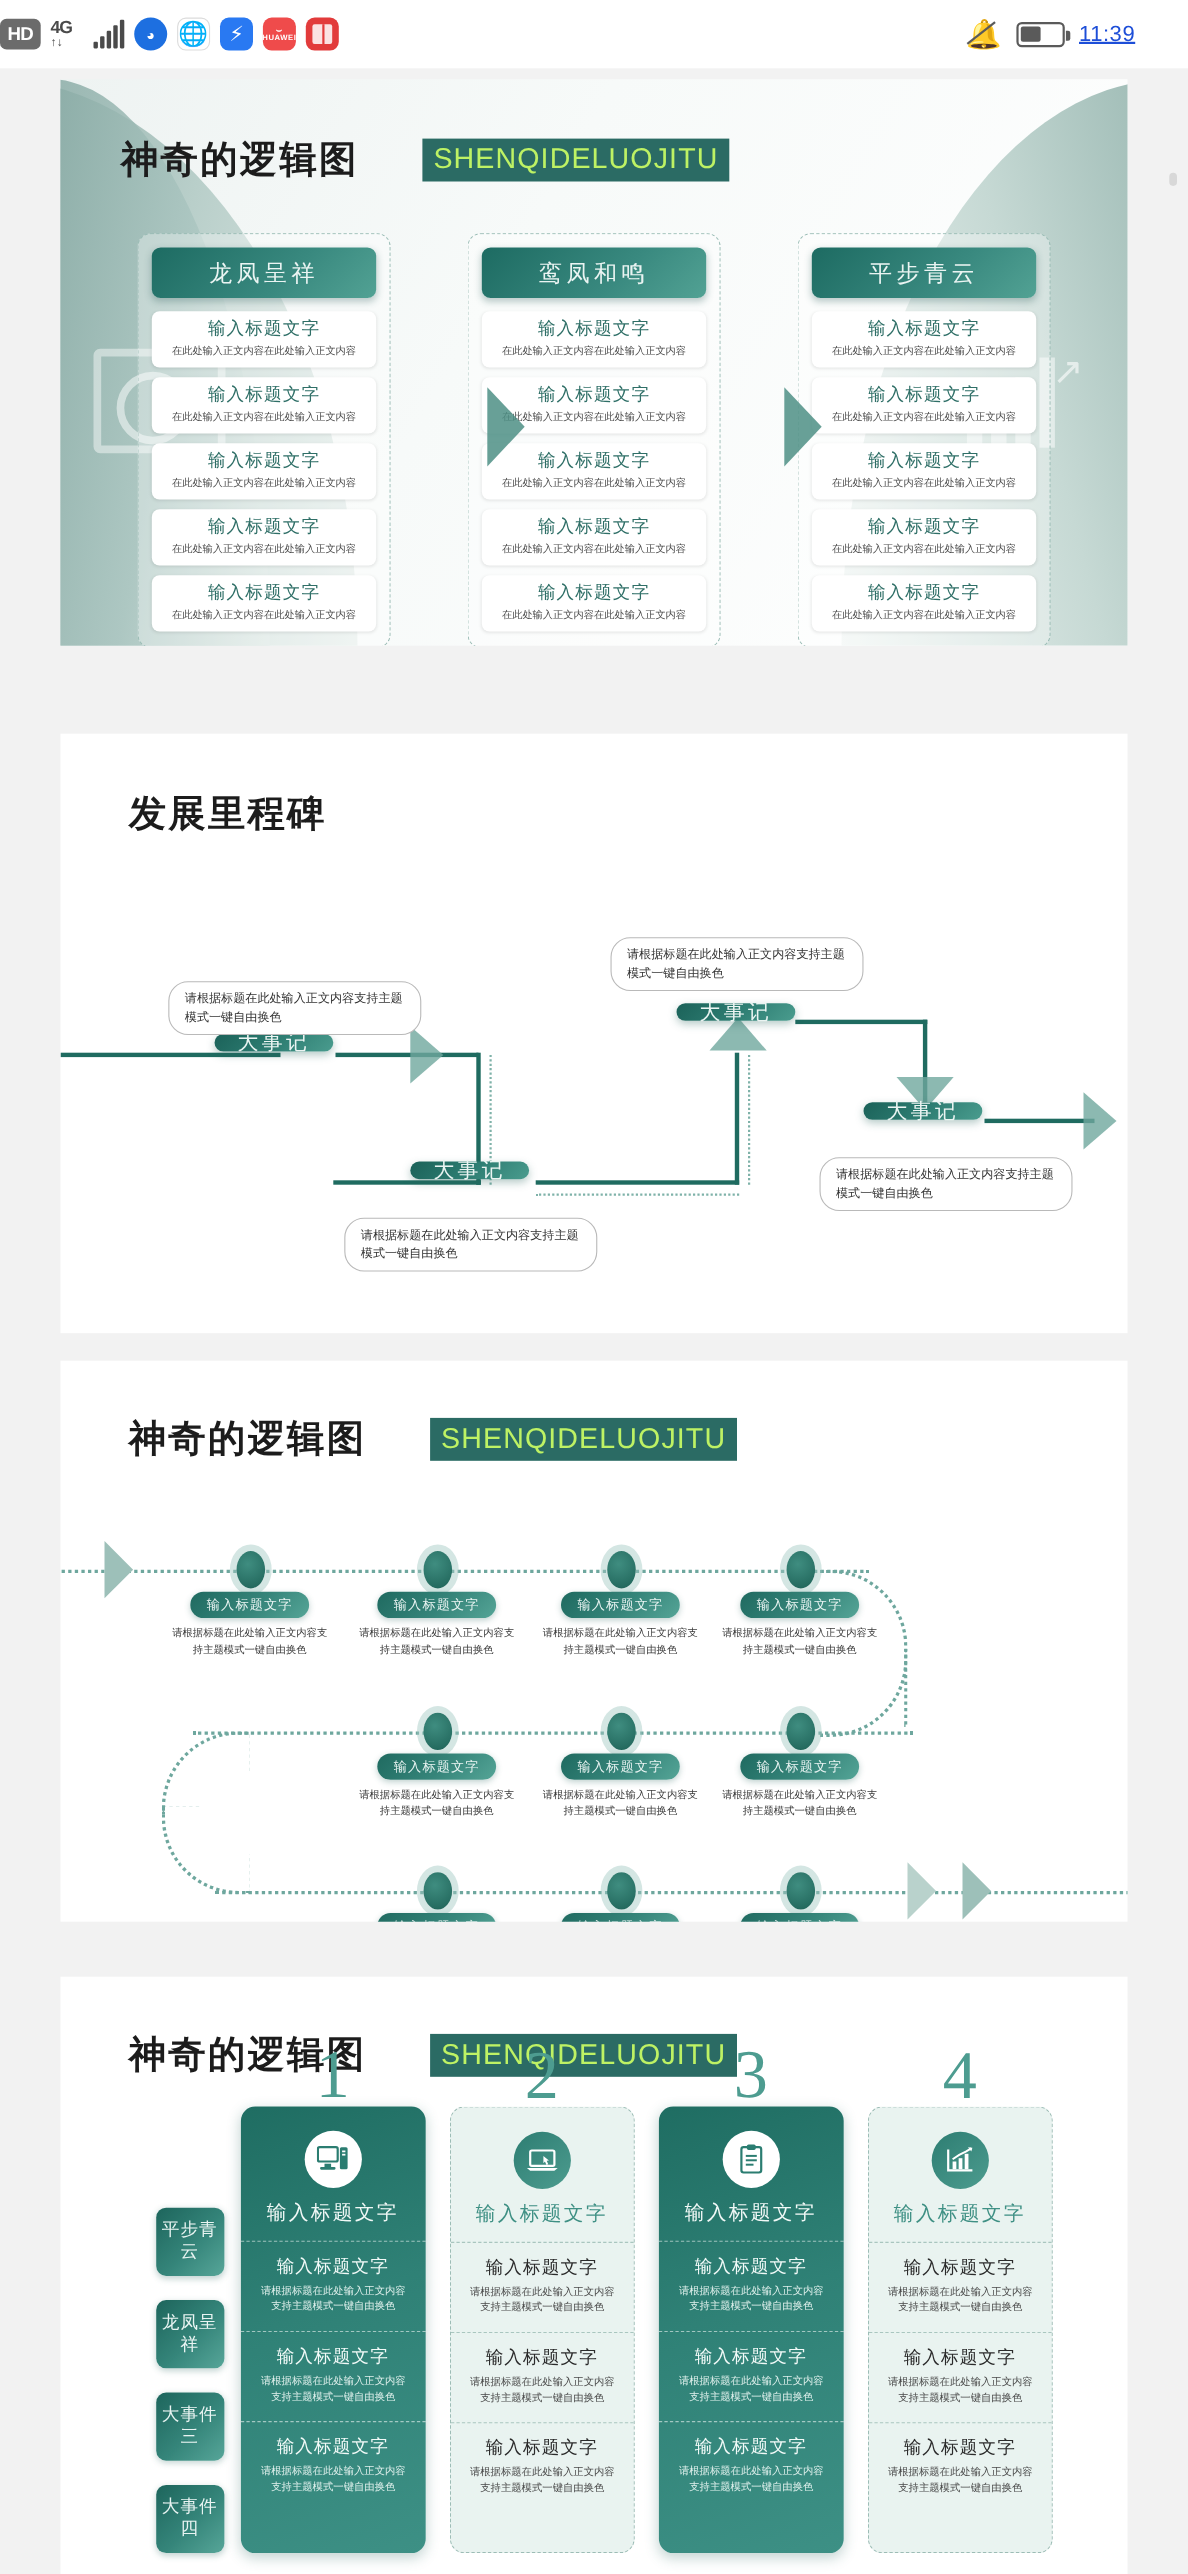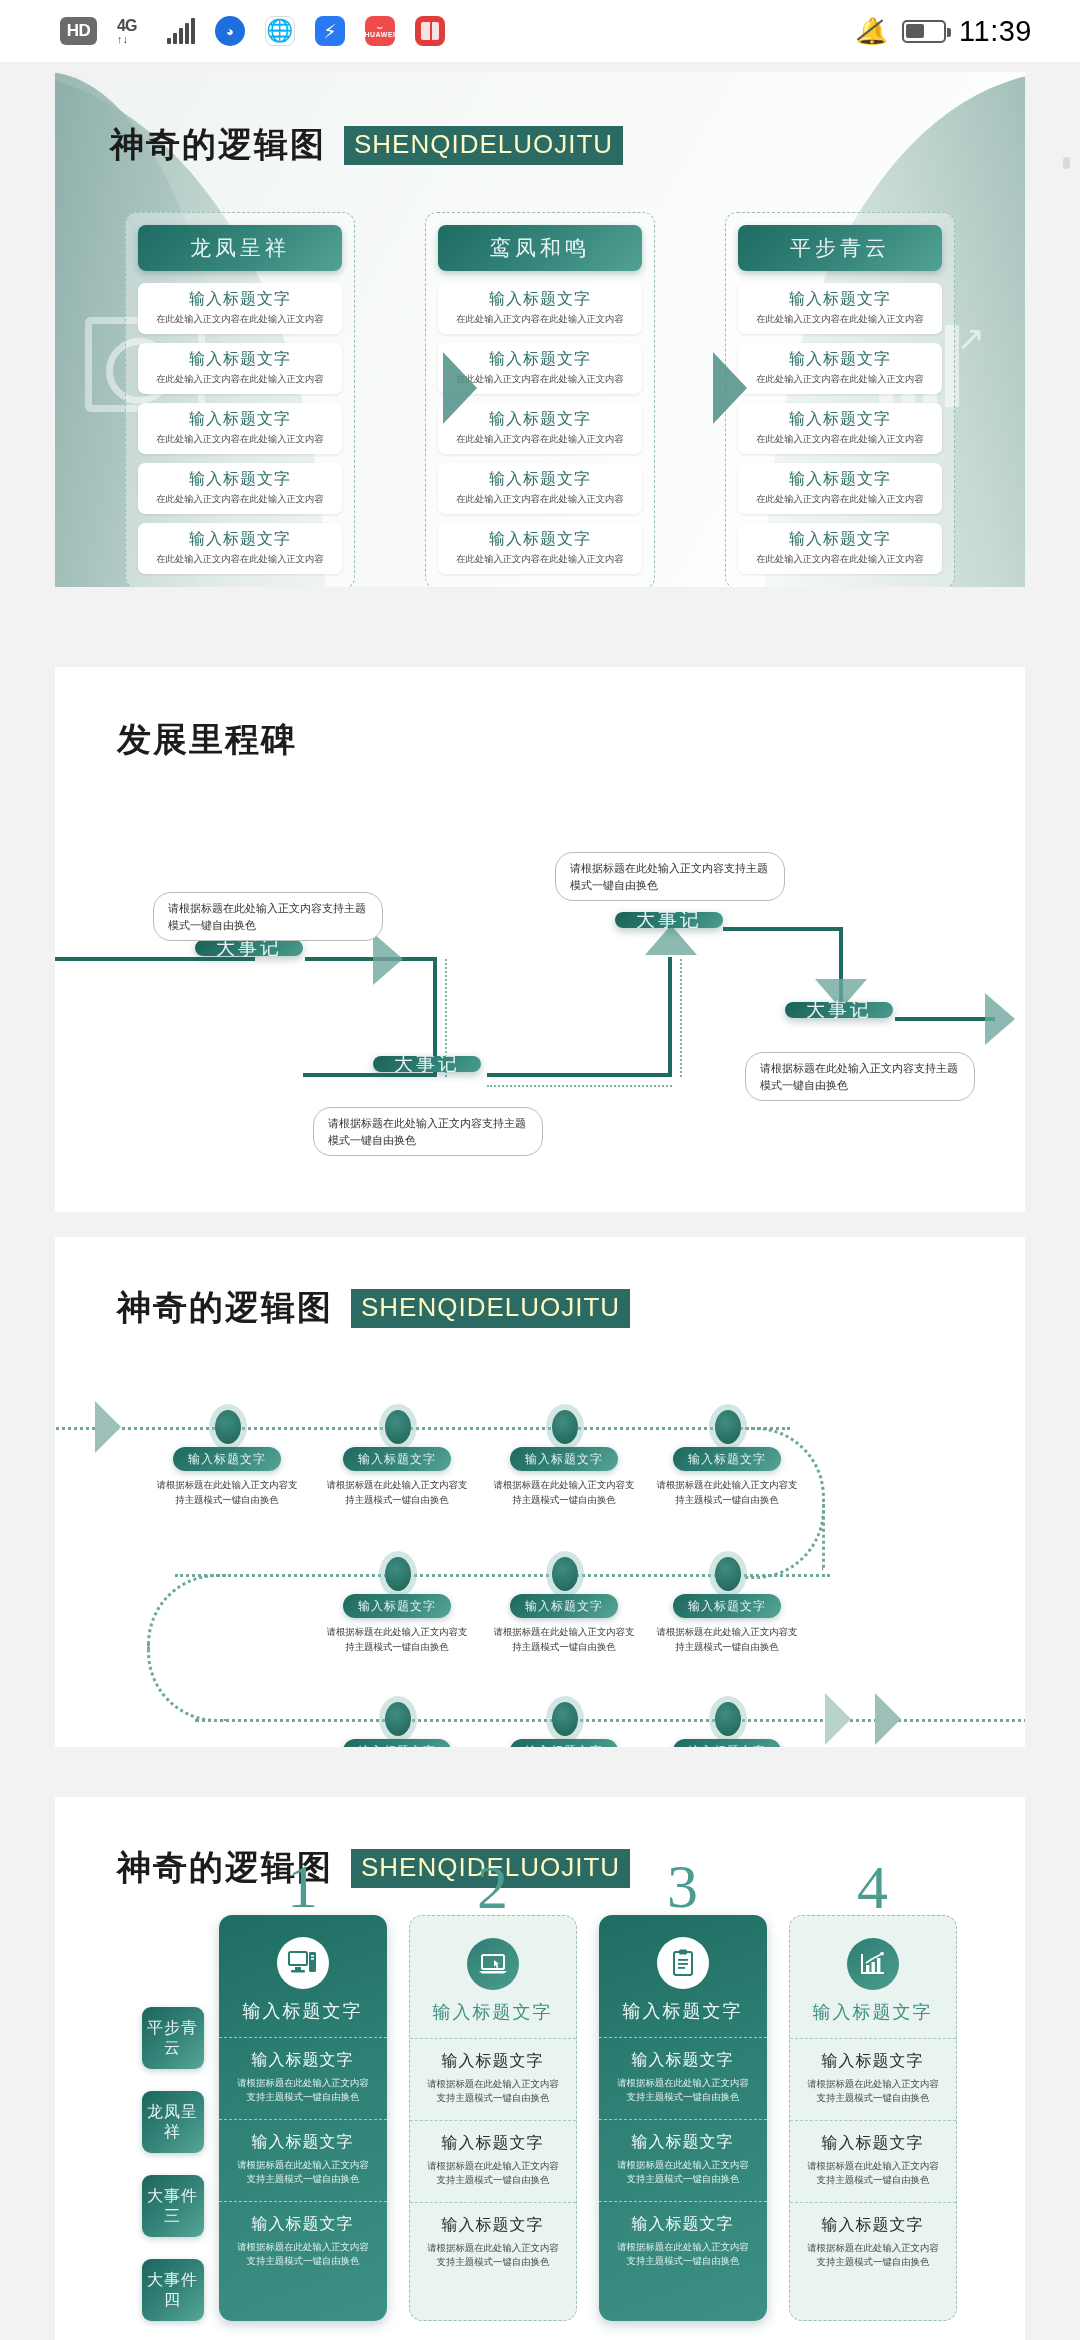--- a/index.html
+++ b/index.html
@@ -9,21 +9,21 @@
     background:#f0f0f0;
     overflow:hidden;
   }
   .phone { position:relative; width:1080px; height:2340px; background:#ffffff; }
 
   
   .statusbar {
     position:absolute; left:0; top:0; width:1080px; height:62px;
     display:flex; align-items:center; background:#ffffff; z-index:40;
   }
-  .sb-left { display:flex; align-items:center; gap:20px; padding-left:60px; }
+  .sb-left { display:flex; align-items:center; gap:9px; }
   .sb-right { margin-left:auto; display:flex; align-items:center; gap:13px; padding-right:48px; }
   .hd-badge {
     width:37px;height:28px;border-radius:6px;background:#6b6b6b;color:#fff;
     font-size:17px;font-weight:bold;display:flex;align-items:center;justify-content:center;
     letter-spacing:-0.5px;
   }
   .sig { display:flex; flex-direction:column; justify-content:center; height:34px; position:relative; width:50px;}
   .sig .g4 { font-size:16px; color:#4a4a4a; font-weight:bold; line-height:15px; letter-spacing:-1px;}
   .sig .arrows { font-size:11px; color:#4a4a4a; line-height:12px; }
   .bars { display:flex; align-items:flex-end; gap:2px; height:26px; margin-left:-20px;}
@@ -38,21 +38,21 @@
   .ic-hw { background:#ef4b4b; font-size:7px; letter-spacing:0.5px; flex-direction:column;}
   .ic-hw .smile{font-size:9px;line-height:7px;}
   .ic-book { background:#e23b3b; }
   .ic-book .pages{width:18px;height:18px;background:#fbe2e2;border-radius:2px;position:relative;}
   .ic-book .pages:after{content:"";position:absolute;left:50%;top:0;width:2px;height:18px;background:#e23b3b;}
   .bell { font-size:26px; color:#5a5a5a; position:relative; line-height:1;}
   .bell .slash{position:absolute;left:-3px;top:11px;width:32px;height:2px;background:#5a5a5a;transform:rotate(-38deg);}
   .batt { width:44px;height:23px;border:2px solid #5a5a5a;border-radius:5px;position:relative;display:flex;align-items:center;}
   .batt:after{content:"";position:absolute;right:-7px;top:6px;width:4px;height:9px;background:#5a5a5a;border-radius:0 2px 2px 0;}
   .batt .fill{width:18px;height:14px;background:#5a5a5a;margin-left:2px;border-radius:2px;}
-  .clock { font-size:29px; color:#000000; letter-spacing:0.5px; }
+  .clock { font-size:20px; color:#1d4ed8; letter-spacing:0.5px;text-decoration:underline; }
 
   
   .content { position:absolute; left:0; top:62px; width:1080px; height:2278px; background:#f2f2f2; }
   .scrollbar { position:absolute; right:10px; top:95px; width:7px; height:12px; border-radius:4px; background:#d8d8d8; z-index:30;}
 
   .slide { position:absolute; left:55px; width:970px; background:#fff; overflow:hidden; }
 
   
   #slide1 { top:10px; height:515px; background:linear-gradient(120deg,#eef3f2 0%,#f7faf9 40%,#ffffff 100%); }
   .s1-bg-arc {
@@ -75,21 +75,21 @@
   .s1-wm-right{position:absolute;right:40px;top:250px;width:110px;height:85px;}
   .s1-wm-right .bar{position:absolute;bottom:0;width:14px;background:rgba(255,255,255,.5);}
   .s1-wm-right .bar:nth-child(1){left:4px;height:28px;}
   .s1-wm-right .bar:nth-child(2){left:26px;height:46px;}
   .s1-wm-right .bar:nth-child(3){left:48px;height:64px;}
   .s1-wm-right .bar:nth-child(4){left:70px;height:82px;}
   .s1-wm-right .arrow{position:absolute;right:0;top:-4px;font-size:34px;color:rgba(255,255,255,.6);}
 
   .s1-title { position:absolute; left:55px; top:50px; display:flex; align-items:center; gap:18px; z-index:6;}
   .title-cn { font-family:Liberation Sans, sans-serif; font-size:34px; font-weight:bold; color:#1c1c1c; letter-spacing:2px;}
-  .title-en { background:#2b6b64; color:#fef9c3; font-size:26px; padding:3px 10px 5px; letter-spacing:1px; }
+  .title-en { background:#2b6b64; color:#bef264; font-size:26px; padding:3px 10px 5px; letter-spacing:1px;margin-left:40px; }
 
   .s1-cols { position:absolute; left:0; top:140px; width:970px; display:flex; justify-content:center; gap:70px; z-index:5;}
   .s1-col { width:230px; border:1px dashed #9bbdb6; border-radius:12px; padding:12px 12px 14px; background:rgba(255,255,255,.35); }
   .col-head { height:46px; border-radius:8px; display:flex;align-items:center;justify-content:center;
     background:linear-gradient(135deg,#1d6b62 0%, #39897f 60%, #52a294 100%);
     color:#eaf4f2; font-family:"Liberation Serif",serif; font-size:21px; letter-spacing:4px;
     box-shadow:0 3px 7px rgba(40,90,85,.3); margin-bottom:12px;}
   .cell { background:#fff; border-radius:7px; padding:6px 6px 8px; margin-bottom:9px; box-shadow:0 1px 3px rgba(0,0,0,.09); text-align:center;}
   .cell:last-child{margin-bottom:0;}
   .cell .h { font-family:"Liberation Serif",serif; font-size:16px; color:#2f6f67; letter-spacing:1px;}

